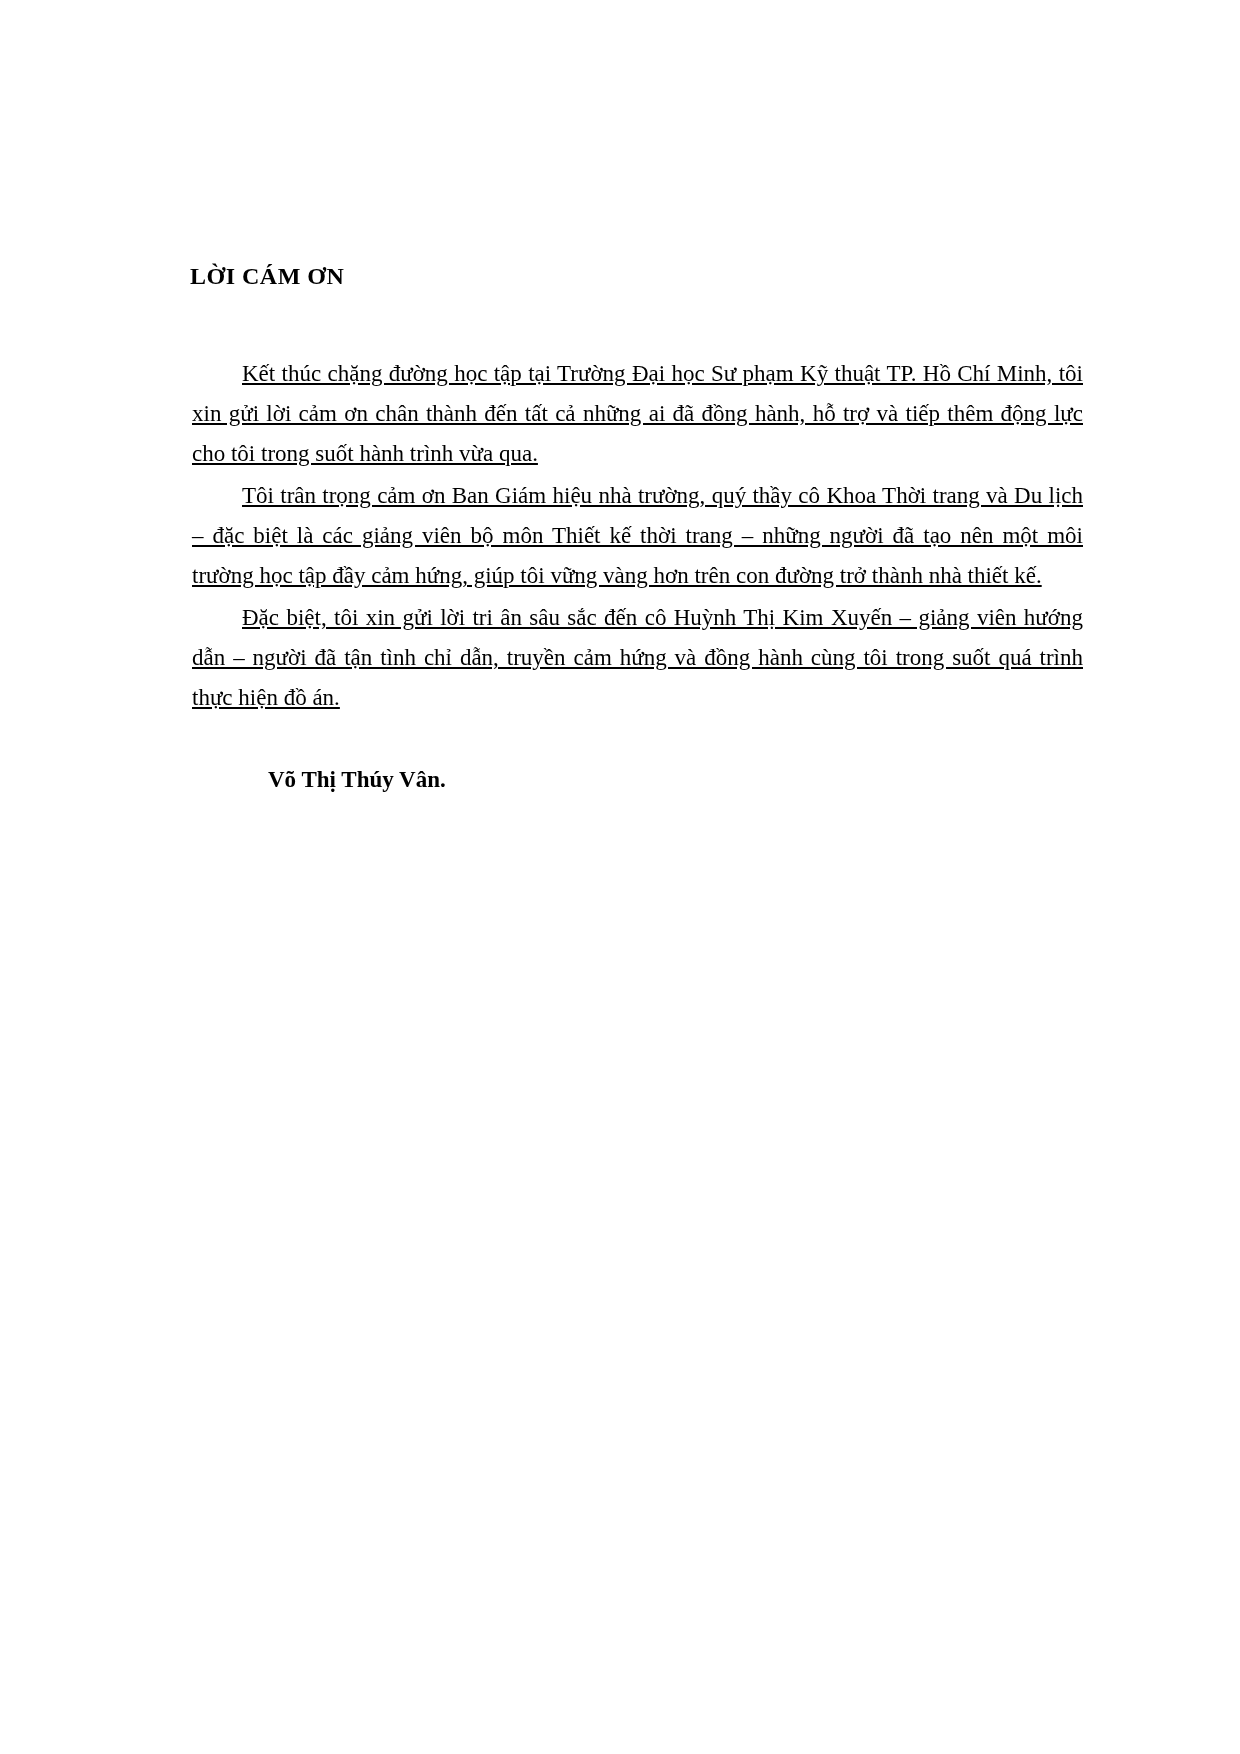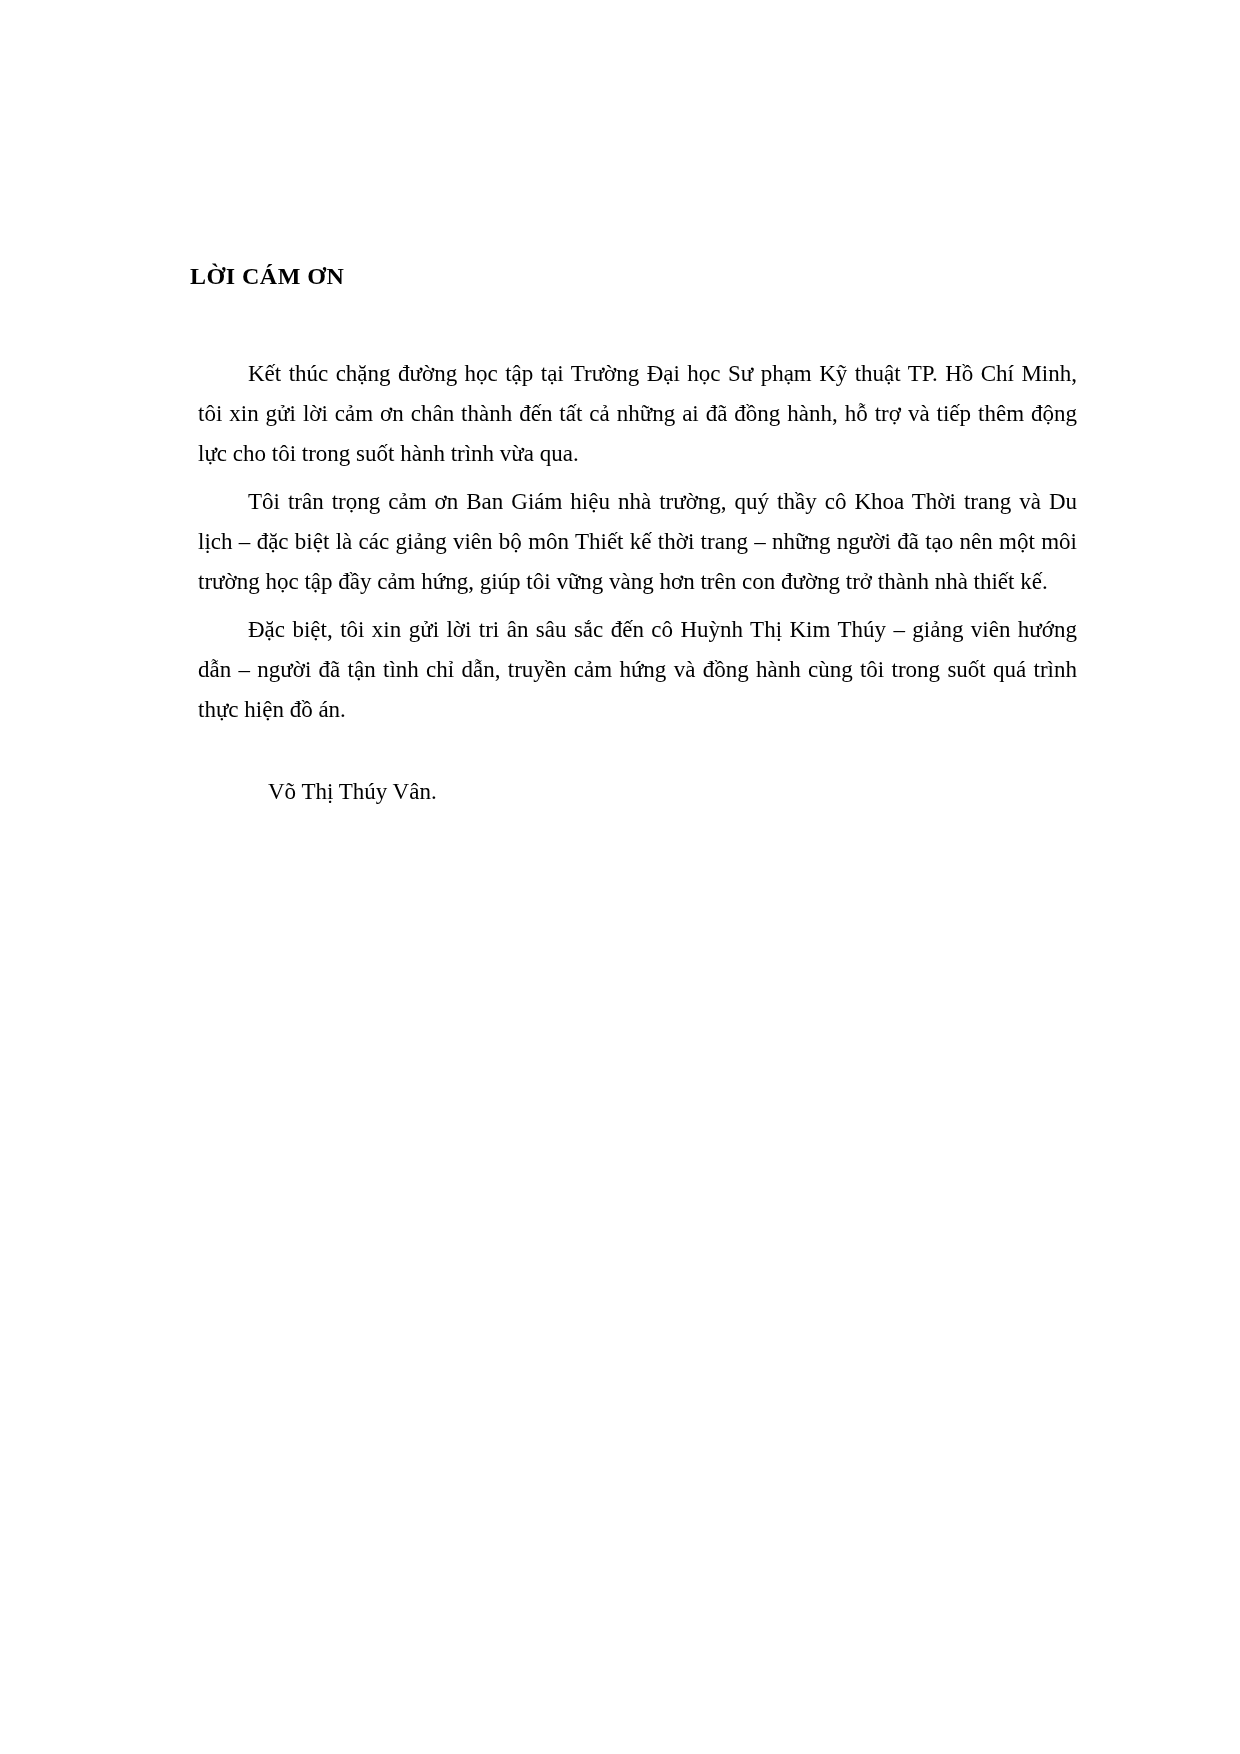--- a/index.html
+++ b/index.html
@@ -23,42 +23,43 @@
     width: 895px;
   }
   .doc-title {
     font-size: 24px;
     font-weight: bold;
     letter-spacing: 0.5px;
     margin: 0 0 62px 0;
     line-height: 32px;
   }
   .body-text p {
-    margin: 8px;
+    margin: 2px;
     font-size: 23px;
     line-height: 40px;
     text-align: justify;
     text-indent: 50px;
+    text-decoration: underline;
   }
   .signature {
     margin: 42px 0 0 0;
     font-size: 23px;
     line-height: 40px;
-    font-weight: normal;
+    font-weight: bold;
     text-indent: 78px;
   }
 </style>
 </head>
 <body>
 
 <div class="page">
   <div class="content">
     <h1 class="doc-title">LỜI CÁM ƠN</h1>
 
     <div class="body-text">
       <p>Kết thúc chặng đường học tập tại Trường Đại học Sư phạm Kỹ thuật TP. Hồ Chí Minh, tôi xin gửi lời cảm ơn chân thành đến tất cả những ai đã đồng hành, hỗ trợ và tiếp thêm động lực cho tôi trong suốt hành trình vừa qua.</p>
       <p>Tôi trân trọng cảm ơn Ban Giám hiệu nhà trường, quý thầy cô Khoa Thời trang và Du lịch – đặc biệt là các giảng viên bộ môn Thiết kế thời trang – những người đã tạo nên một môi trường học tập đầy cảm hứng, giúp tôi vững vàng hơn trên con đường trở thành nhà thiết kế.</p>
-      <p>Đặc biệt, tôi xin gửi lời tri ân sâu sắc đến cô Huỳnh Thị Kim Thúy – giảng viên hướng dẫn – người đã tận tình chỉ dẫn, truyền cảm hứng và đồng hành cùng tôi trong suốt quá trình thực hiện đồ án.</p>
+      <p>Đặc biệt, tôi xin gửi lời tri ân sâu sắc đến cô Huỳnh Thị Kim Xuyến – giảng viên hướng dẫn – người đã tận tình chỉ dẫn, truyền cảm hứng và đồng hành cùng tôi trong suốt quá trình thực hiện đồ án.</p>
     </div>
 
     <p class="signature">Võ Thị Thúy Vân.</p>
   </div>
 </div>
 
 </body></html>

